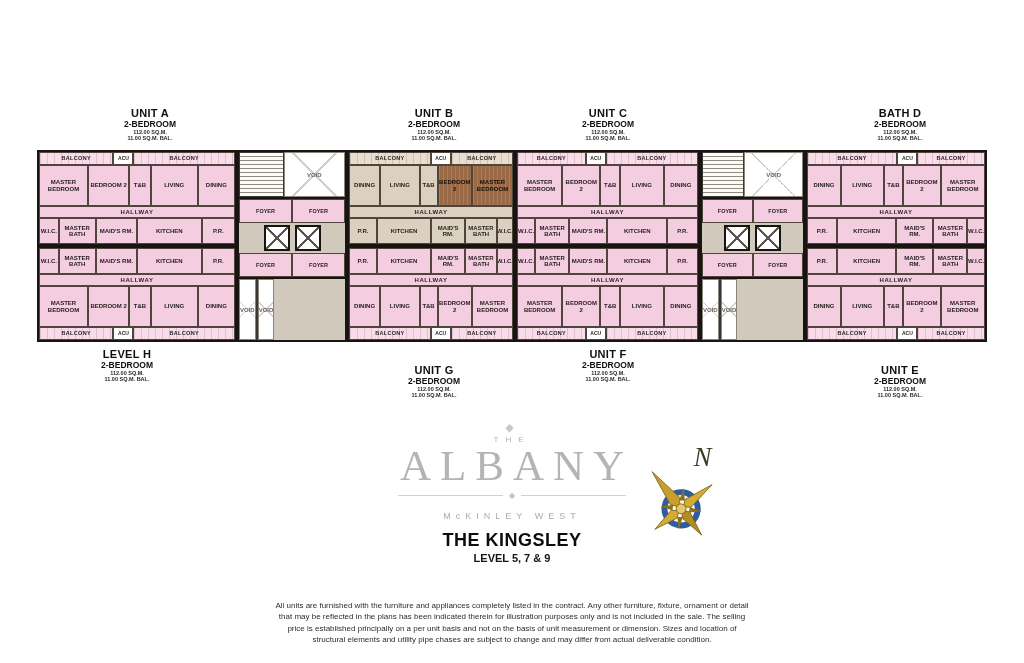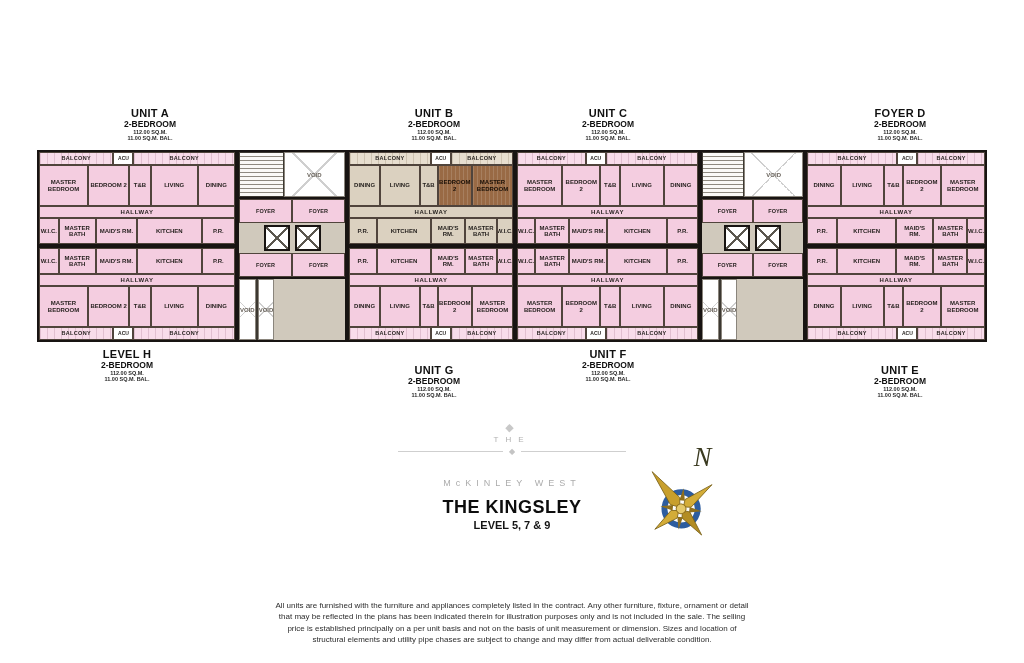--- a/index.html
+++ b/index.html
@@ -76,21 +76,21 @@
 
   
   .logo { position:absolute; left:512px; top:421px; transform:translateX(-50%); width:280px; text-align:center; }
   .logo-orn { font-size:11px; color:#c8c8c8; letter-spacing:5px; }
   .logo-the { font-size:8px; letter-spacing:7px; color:#b1b1b1; margin-top:1px; }
   .logo-name { font-family:"Liberation Serif", serif; font-size:43px; line-height:1.02;
                letter-spacing:9px; text-indent:9px; color:#b4b4b4; }
   .logo-rule { display:flex; align-items:center; gap:6px; margin:3px 26px 0; }
   .logo-rule::before, .logo-rule::after { content:""; flex:1; border-top:1px solid #cfcfcf; }
   .logo-rule .orn-mid { font-size:8px; color:#c4c4c4; }
-  .logo-sub { font-size:9px; letter-spacing:5px; color:#acacac; margin-top:22px; }
+  .logo-sub { font-size:9px; letter-spacing:5px; color:#acacac; margin-top:11px; }
   .plan-title { font-size:18px; font-weight:bold; color:#0d0d0d; letter-spacing:.5px; margin-top:9px;text-align:center; }
   .plan-sub { font-size:11px; font-weight:bold; color:#141414; margin-top:1px; }
 
   
   .compass { position:absolute; left:637px; top:444px; width:98px; height:108px; }
 
   
   .disclaimer { position:absolute; left:512px; top:557px; transform:translateX(-50%);
                 width:478px; font-size:8px; line-height:1.42; color:#2d2d2d; text-align:center;margin-top:43px; }
 </style>
@@ -364,21 +364,21 @@
     <div class="ul-area">112.00 SQ.M.</div>
     <div class="ul-bal">11.00 SQ.M. BAL.</div>
   </div>
   <div class="unit-label" style="left:543px; top:107px;">
     <div class="ul-name">UNIT C</div>
     <div class="ul-type">2-BEDROOM</div>
     <div class="ul-area">112.00 SQ.M.</div>
     <div class="ul-bal">11.00 SQ.M. BAL.</div>
   </div>
   <div class="unit-label" style="left:835px; top:107px;">
-    <div class="ul-name">FOYER D</div>
+    <div class="ul-name">BATH D</div>
     <div class="ul-type">2-BEDROOM</div>
     <div class="ul-area">112.00 SQ.M.</div>
     <div class="ul-bal">11.00 SQ.M. BAL.</div>
   </div>
 
   <div class="unit-label" style="left:62px; top:348px;">
     <div class="ul-name">LEVEL H</div>
     <div class="ul-type">2-BEDROOM</div>
     <div class="ul-area">112.00 SQ.M.</div>
     <div class="ul-bal">11.00 SQ.M. BAL.</div>
@@ -398,20 +398,21 @@
   <div class="unit-label" style="left:835px; top:364px;">
     <div class="ul-name">UNIT E</div>
     <div class="ul-type">2-BEDROOM</div>
     <div class="ul-area">112.00 SQ.M.</div>
     <div class="ul-bal">11.00 SQ.M. BAL.</div>
   </div>
 
   <div class="logo">
     <div class="logo-orn">◆</div>
     <div class="logo-the">THE</div>
+    <div class="logo-name">ALBANY</div>
     <div class="logo-rule">
       <span class="orn-mid">◆</span>
     </div>
     <div class="logo-sub">McKINLEY WEST</div>
     <div class="plan-title">THE KINGSLEY</div>
     <div class="plan-sub">LEVEL 5, 7 &amp; 9</div>
   </div>
 
   <svg class="compass" viewBox="0 0 100 110">
     <g transform="translate(45,66) rotate(-38)">

